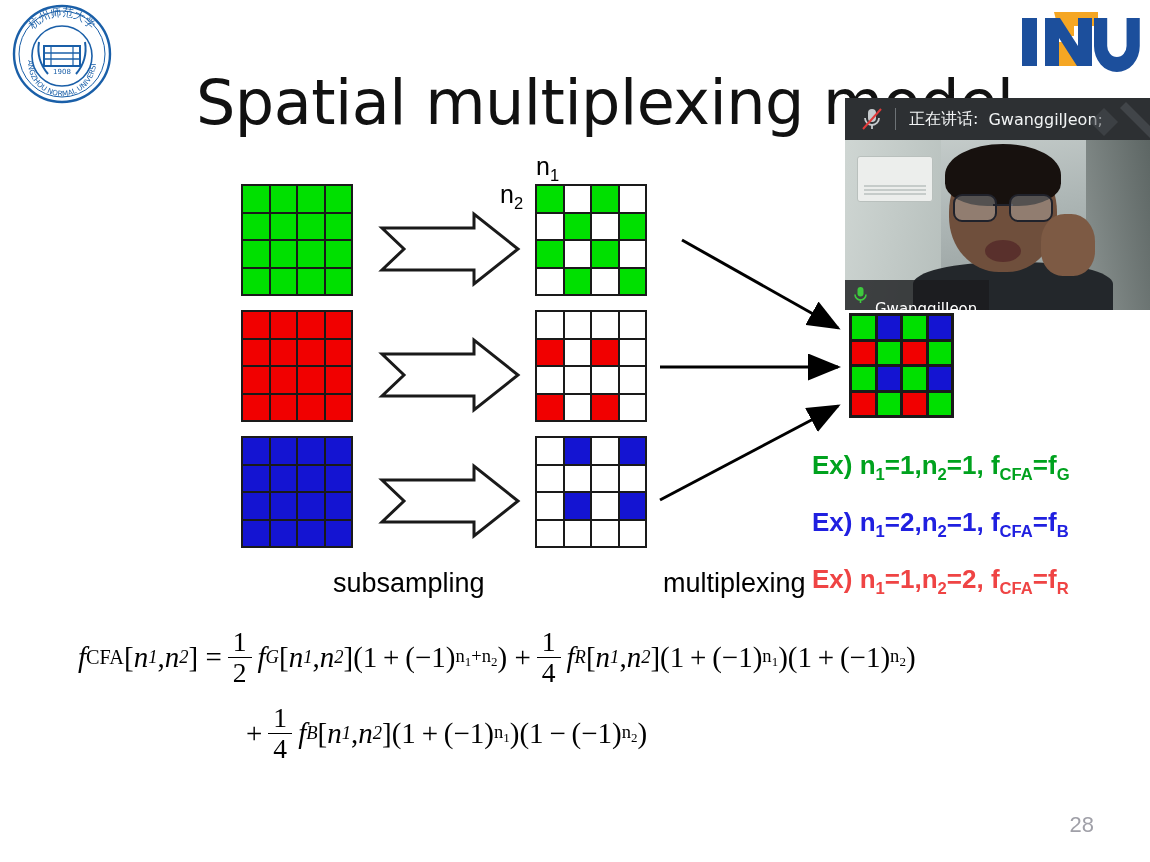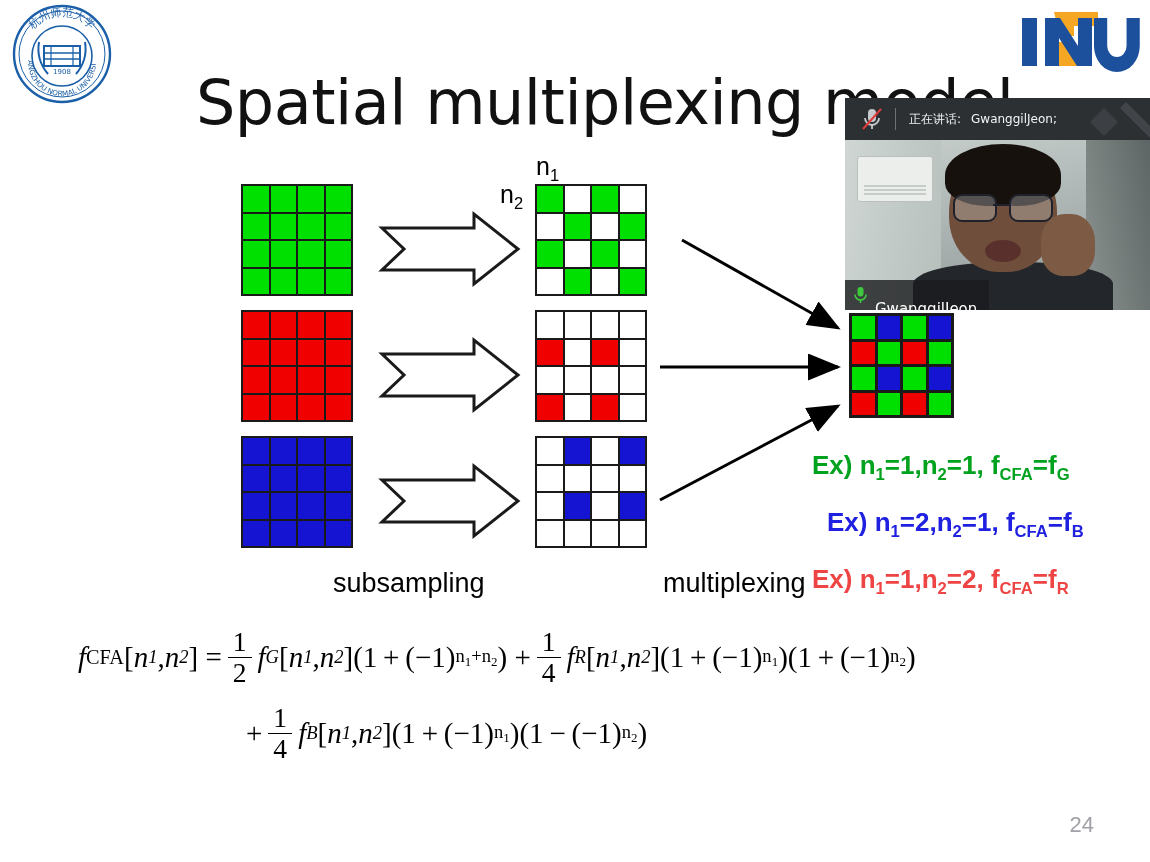--- a/index.html
+++ b/index.html
@@ -115,21 +115,21 @@
     position: absolute;
     left: 812px; top: 443px;
     font-size: 26px;
     font-weight: bold;
     line-height: 44px;
     white-space: nowrap;
   }
   .examples div { margin-bottom: 3px; }
   .examples sub { font-size: 0.64em; font-weight: bold; }
   .ex-g { color: #00a21e; }
-  .ex-b { color: #2020e0; margin-left: 15px; }
+  .ex-b { color: #2020e0; }
   .ex-r { color: #ef4444; }
 
   
   .formula {
     position: absolute;
     left: 78px; top: 628px;
     width: 1000px;
     color: #000000;
     font-family: "Liberation Serif", serif;
   }
@@ -184,21 +184,21 @@
     flex: none;
   }
   .zoom-divider {
     width: 1px; height: 22px;
     background: #6d7276;
     margin: 0 13px 0 12px;
     flex: none;
   }
   .zoom-speaking {
     color: #f2f4f5;
-    font-size: 12px;
+    font-size: 16px;
     white-space: nowrap;
     font-family: "DejaVu Sans", sans-serif;
   }
   .zoom-deco {
     position: absolute;
     right: -4px; top: 4px;
     width: 64px; height: 38px;
     opacity: 0.55;
   }
   .zoom-video {
@@ -549,21 +549,21 @@
     <div class="fline fline-2">
       +
       <span class="frac">
           <span class="num">1</span>
           <span class="den">4</span>
         </span>
       <span class="it">f</span><span class="sub-s">B</span>[<span class="it">n</span><span class="sub-s">1</span>,<span class="it">n</span><span class="sub-s">2</span>](1 + (−1)<span class="sup-s">n<span style="font-size:.7em;vertical-align:-.3em">1</span></span>)(1 − (−1)<span class="sup-s">n<span style="font-size:.7em;vertical-align:-.3em">2</span></span>)
     </div>
   </div>
 
-  <div class="page-num">24</div>
+  <div class="page-num">28</div>
 
   <div class="zoom-panel">
 
     <div class="zoom-header">
       <svg class="zoom-mic-muted" viewBox="0 0 22 24">
         <rect x="7" y="2" width="8" height="13" rx="4" fill="#c6cacd"></rect>
         <path d="M4 11 a7 7 0 0 0 14 0" fill="none" stroke="#c6cacd" stroke-width="1.8"></path>
         <line x1="11" y1="18" x2="11" y2="22" stroke="#c6cacd" stroke-width="1.8"></line>
         <line x1="2" y1="22" x2="20" y2="2" stroke="#e03a3a" stroke-width="2"></line>
       </svg>

